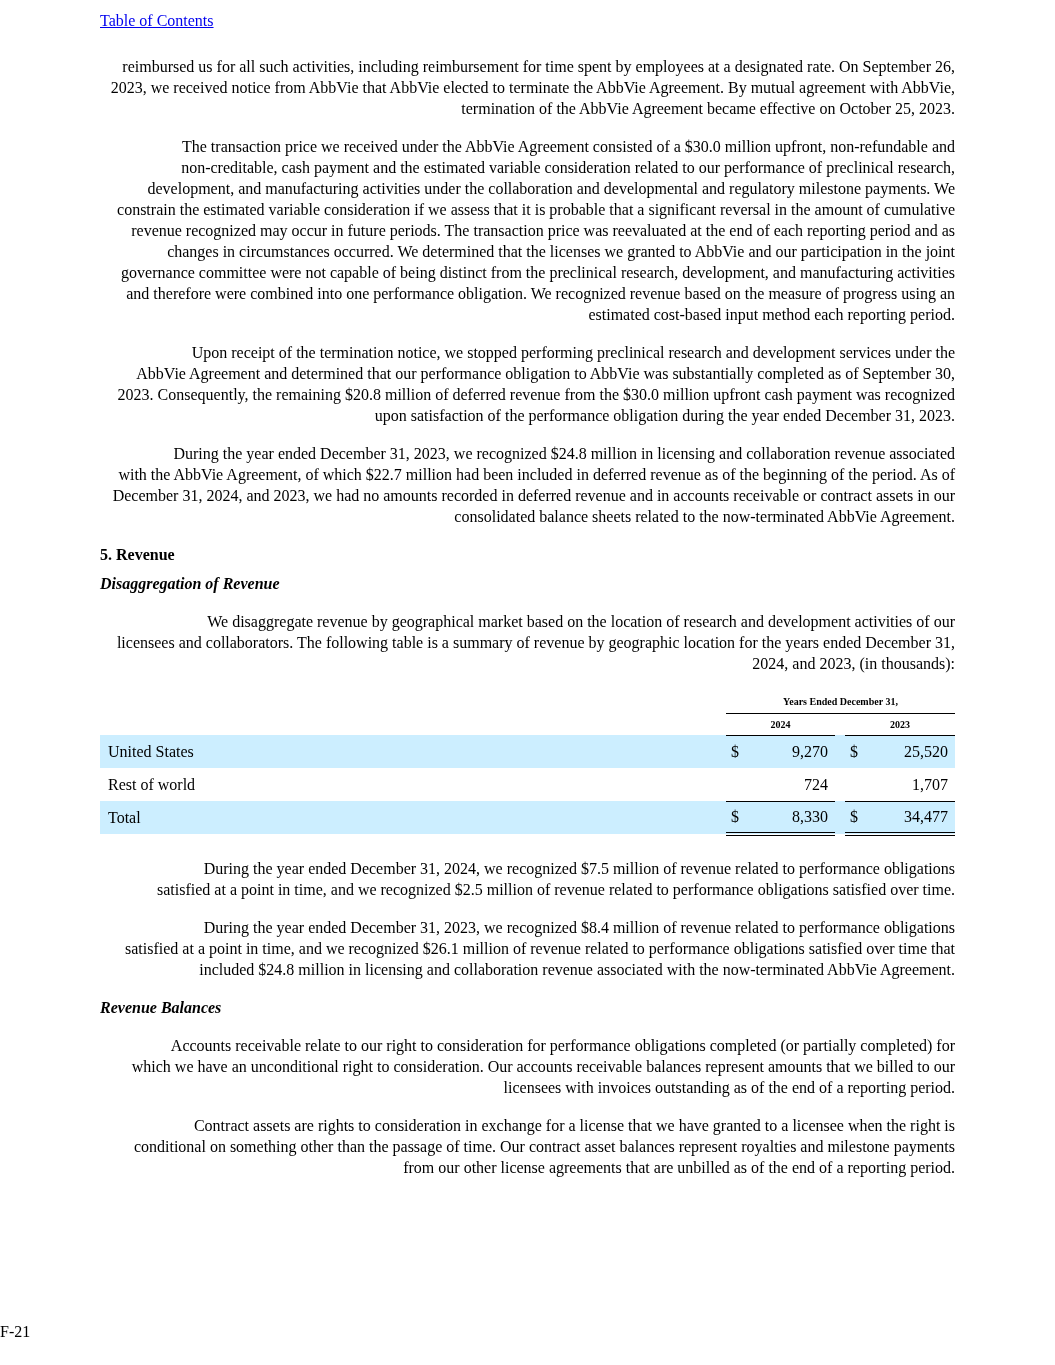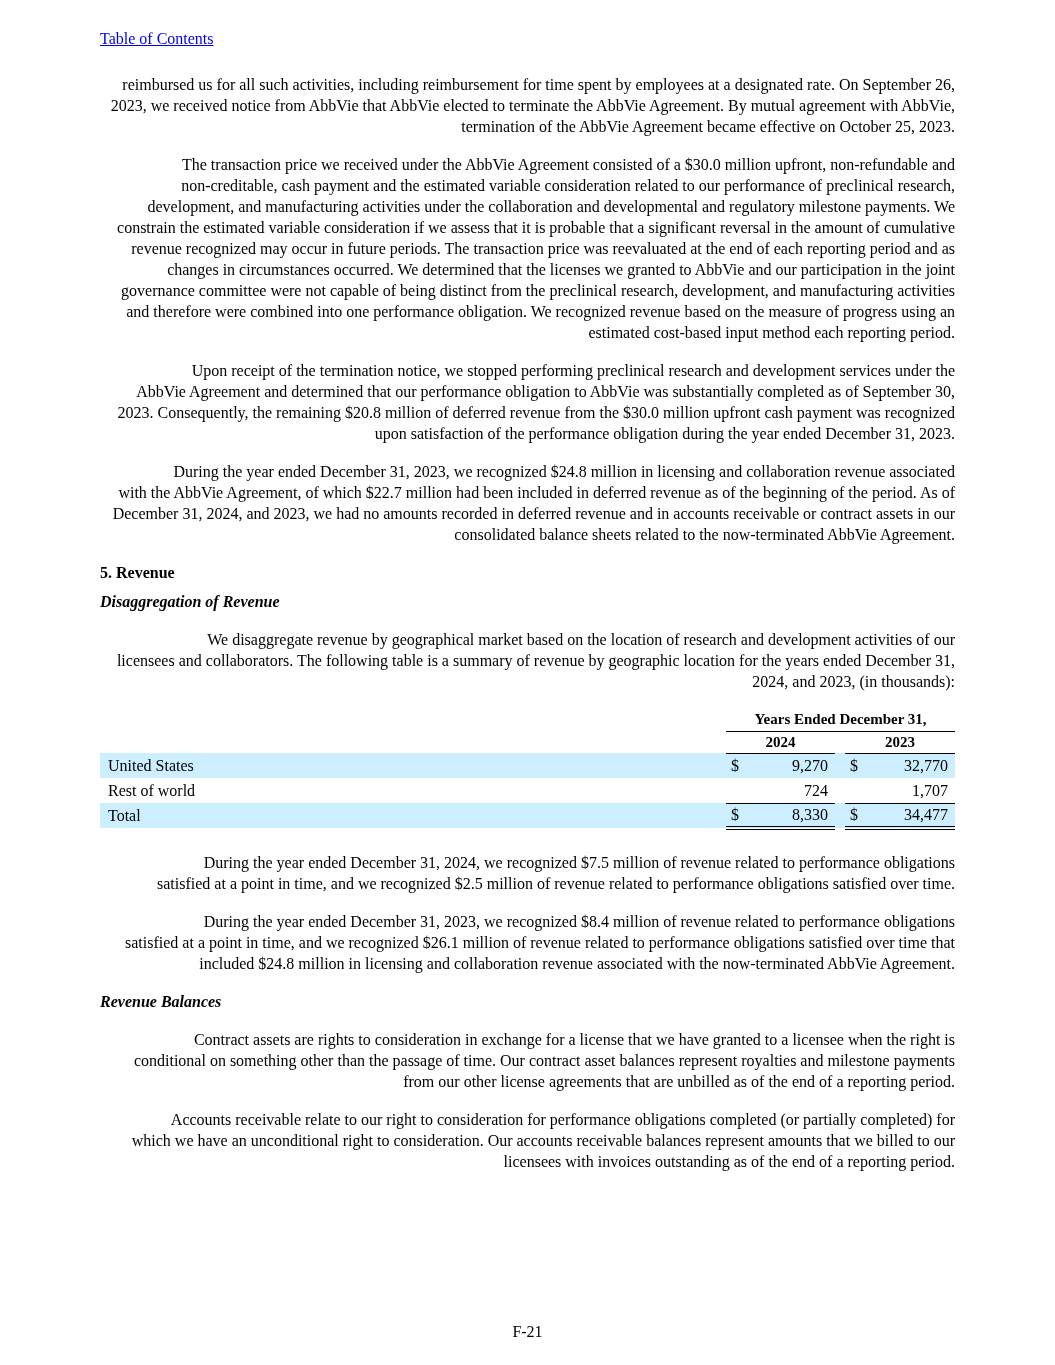--- a/index.html
+++ b/index.html
@@ -9,21 +9,21 @@
     height: 1365px;
     background: #ffffff;
     color: #000000;
     font-family: "Liberation Serif", "DejaVu Serif", serif;
     font-size: 16px;
     line-height: 21px;
   }
   .page {
     width: 1055px;
     height: 1365px;
-    padding: 28px 100px 20px 100px;
+    padding: 10px 100px 20px 100px;
     position: relative;
   }
   .toc-link {
     color: #0000ee;
     text-decoration: underline;
     cursor: pointer;
     display: inline-block;
     margin-bottom: 25px;
   }
   p.body-par {
@@ -48,43 +48,43 @@
     margin: 2px 0 22px 0;
   }
   table.rev-table col.c-label  { width: 626px; }
   table.rev-table col.c-d1     { width: 24px; }
   table.rev-table col.c-v1     { width: 85px; }
   table.rev-table col.c-gap    { width: 10px; }
   table.rev-table col.c-d2     { width: 24px; }
   table.rev-table col.c-v2     { width: 86px; }
   table.rev-table td {
     padding: 0 4px;
-    height: 25px;
+    height: 33px;
     vertical-align: middle;
     font-size: 16px;
   }
   table.rev-table tr.hdr td {
     height: 22px;
-    font-size: 15px;
+    font-size: 10px;
     font-weight: bold;
     text-align: center;
     padding: 0;
   }
   .b1 { border-bottom: 1px solid #000000; }
   .b2 { border-bottom: 4px double #000000; }
   .hl { background: #cceeff; }
   .lbl { text-align: left; padding-left: 8px !important; }
   .dollar { text-align: left; padding-left: 5px !important; }
   .val { text-align: right; padding-right: 7px !important; }
   .footer {
     position: absolute;
     bottom: 23px;
     left: 0;
     width: 1055px;
-    text-align: center;
+    text-align: left;
   }
 </style>
 </head>
 <body>
 
 <div class="page">
 
   <a class="toc-link" href="#">Table of Contents</a>
 
   <p class="body-par no-indent">reimbursed us for all such activities, including reimbursement for time spent by employees at a designated rate. On September 26, 2023, we received notice from AbbVie that AbbVie elected to terminate the AbbVie Agreement. By mutual agreement with AbbVie, termination of the AbbVie Agreement became effective on October 25, 2023.</p>
@@ -120,21 +120,21 @@
         <td colspan="2" class="b1">2024</td>
         <td></td>
         <td colspan="2" class="b1">2023</td>
       </tr>
       <tr>
         <td class="hl lbl">United States</td>
         <td class="hl dollar">$</td>
         <td class="hl val">9,270</td>
         <td class="hl"></td>
         <td class="hl dollar">$</td>
-        <td class="hl val">32,770</td>
+        <td class="hl val">25,520</td>
       </tr>
       <tr>
         <td class="lbl">Rest of world</td>
         <td class="b1"></td>
         <td class="b1 val">724</td>
         <td></td>
         <td class="b1"></td>
         <td class="b1 val">1,707</td>
       </tr>
       <tr>
@@ -147,19 +147,19 @@
       </tr>
     </tbody>
   </table>
 
   <p class="body-par">During the year ended December 31, 2024, we recognized $7.5 million of revenue related to performance obligations satisfied at a point in time, and we recognized $2.5 million of revenue related to performance obligations satisfied over time.</p>
 
   <p class="body-par">During the year ended December 31, 2023, we recognized $8.4 million of revenue related to performance obligations satisfied at a point in time, and we recognized $26.1 million of revenue related to performance obligations satisfied over time that included $24.8 million in licensing and collaboration revenue associated with the now-terminated AbbVie Agreement.</p>
 
   <div class="h-bold-italic">Revenue Balances</div>
 
+  <p class="body-par">Accounts receivable relate to our right to consideration for performance obligations completed (or partially completed) for which we have an unconditional right to consideration. Our accounts receivable balances represent amounts that we billed to our licensees with invoices outstanding as of the end of a reporting period.</p>
+
   <p class="body-par">Contract assets are rights to consideration in exchange for a license that we have granted to a licensee when the right is conditional on something other than the passage of time. Our contract asset balances represent royalties and milestone payments from our other license agreements that are unbilled as of the end of a reporting period.</p>
-
-  <p class="body-par">Accounts receivable relate to our right to consideration for performance obligations completed (or partially completed) for which we have an unconditional right to consideration. Our accounts receivable balances represent amounts that we billed to our licensees with invoices outstanding as of the end of a reporting period.</p>
 
   <div class="footer">F-21</div>
 
 </div>
 
 </body></html>

